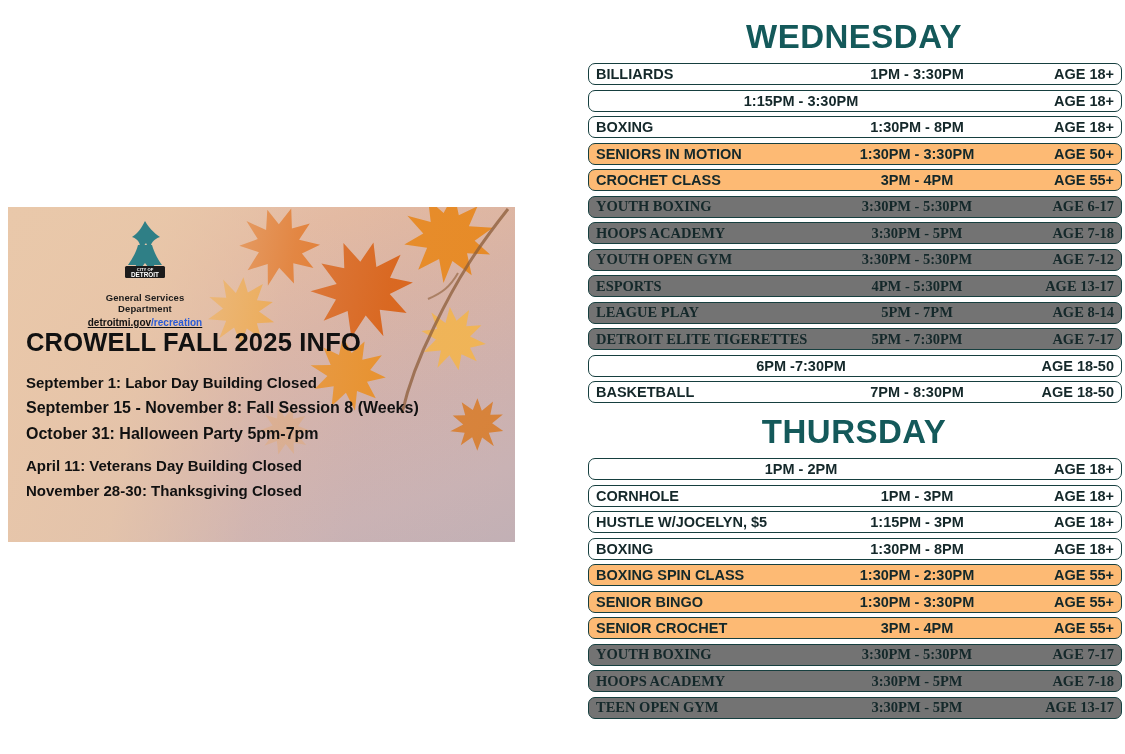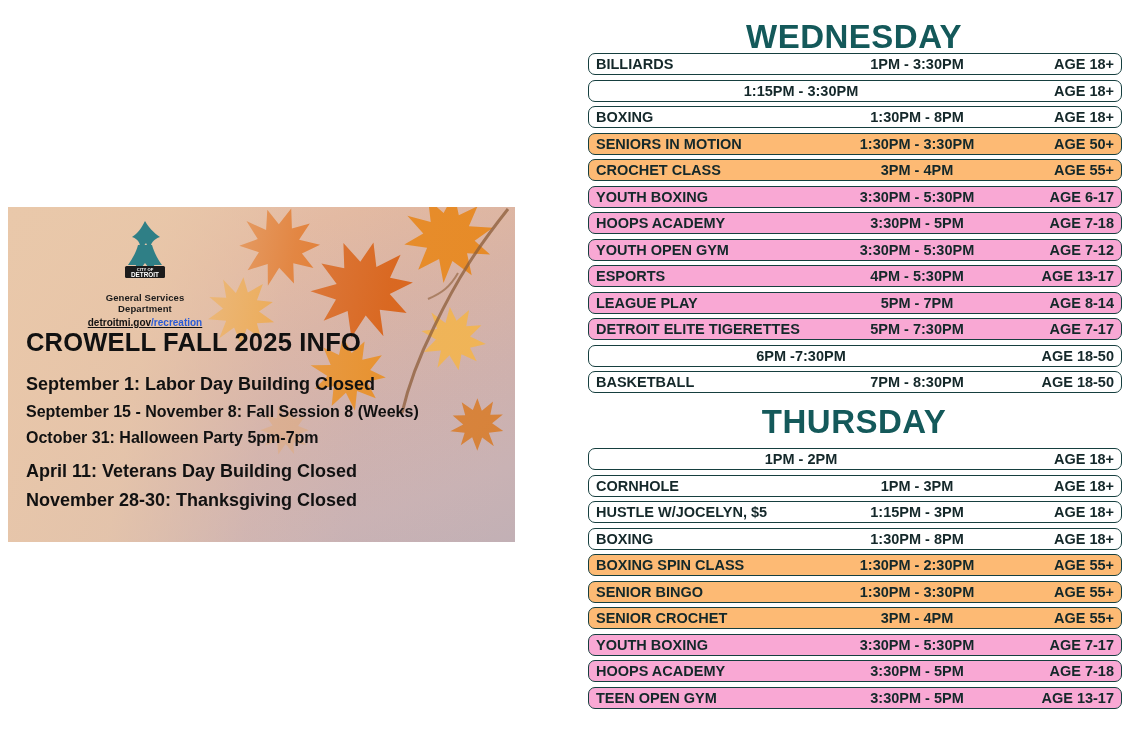--- a/index.html
+++ b/index.html
@@ -85,61 +85,61 @@
     left: 18px;
     top: 167px;
     width: 480px;
     z-index: 5;
   }
   #card-lines .ln {
     font-weight: bold;
     color: #111;
     margin-bottom: 8px;
   }
-  #card-lines .ln.big { font-size: 18px; }
+  #card-lines .ln.big { font-size: 15px; }
   #card-lines .ln.mid { font-size: 16px; }
 
   
   #schedule {
     position: absolute;
     left: 583px;
     top: 0;
     width: 542px;
   }
   .day-title {
     text-align: center;
     font-size: 33px;
     font-weight: bold;
     color: #14595a;
     letter-spacing: .5px;
     margin: 0;
     padding: 0;
     line-height: 1;
   }
-  #wed-title { margin-top: 20px; }
+  #wed-title { margin-top: 20px; margin-bottom: 10px; }
   #thu-title { margin-top: 12px; margin-bottom: 10px; }
 
   .rows { width: 534px; margin-left: 5px; }
   .row {
     display: flex;
     align-items: center;
     height: 22px;
     margin-bottom: 4.5px;
     border: 1.6px solid #163f3f;
     border-radius: 7px;
     box-sizing: border-box;
     padding: 0 7px;
     font-weight: bold;
     color: #14282a;
     font-size: 14.5px;
   }
   .row.white  { background: #ffffff; }
   .row.orange { background: #f5b martinez; }
   .row.orange { background: #fdba74; }
-  .row.green  { background: #f9a8d4; }
+  .row.green  { background: #737373; font-family: Liberation Serif, serif; }
   .row .c-name { flex: 0 0 232px; text-align: left; white-space: nowrap; overflow: hidden; }
   .row .c-time { flex: 1 1 auto; text-align: center; white-space: nowrap; }
   .row .c-age  { flex: 0 0 108px; text-align: right; white-space: nowrap; }
 </style>
 </head>
 <body>
 
 <div id="info-card">
 
   <div class="leafwrap">

